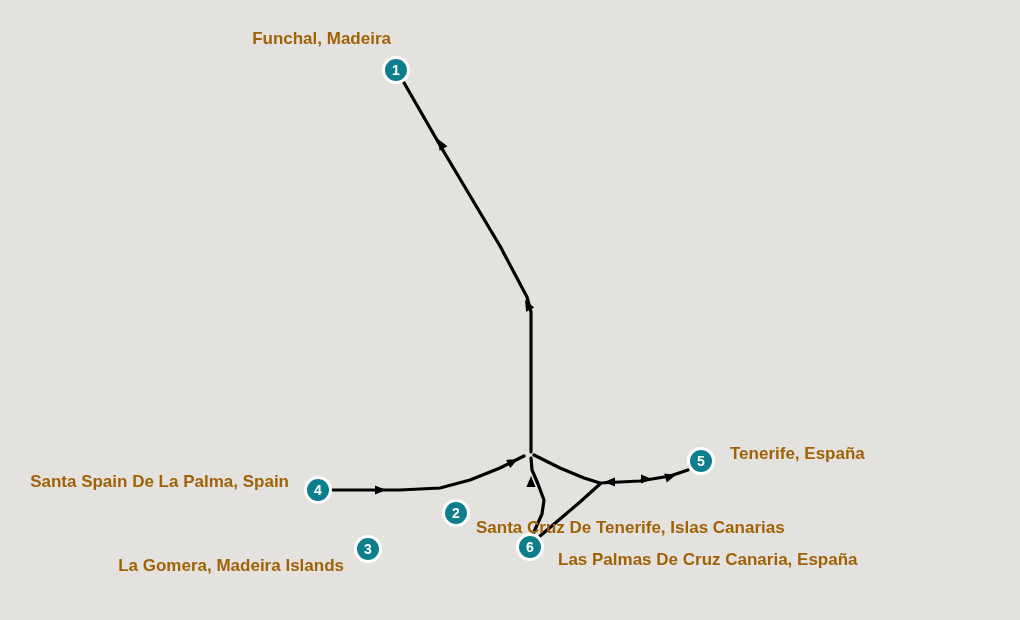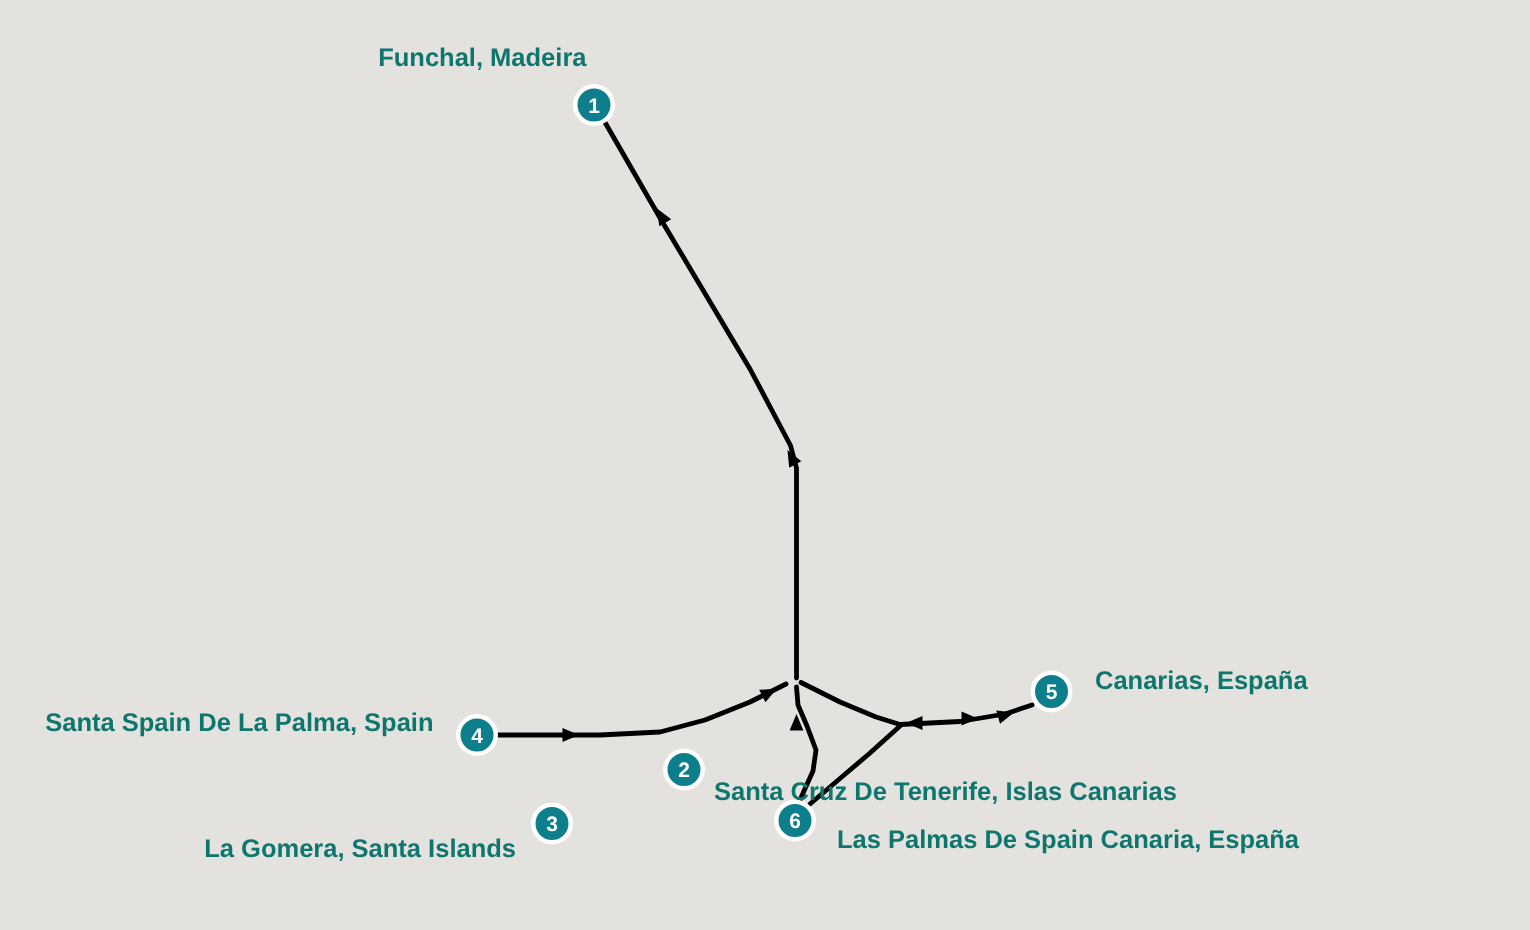--- a/index.html
+++ b/index.html
@@ -41,21 +41,21 @@
     line-height: 22px;
     text-align: center;
     font-family: "Liberation Sans", sans-serif;
     z-index: 5;
   }
   .place-label {
     position: absolute;
     font-family: "Liberation Sans", sans-serif;
     font-size: 17px;
     font-weight: bold;
-    color: #0f766e;
+    color: #a16207;
     white-space: nowrap;
     z-index: 6;
   }
   .place-label.anchor-end {
     transform: translateX(-100%);
   }
 </style>
 </head>
 <body>
 
@@ -84,20 +84,20 @@
   <div id="markers-group">
       <div class="marker" style="left: 396px; top: 70px;">1</div>
       <div class="marker" style="left: 456px; top: 513px;">2</div>
       <div class="marker" style="left: 368px; top: 549px;">3</div>
       <div class="marker" style="left: 318px; top: 490px;">4</div>
       <div class="marker" style="left: 701px; top: 461px;">5</div>
       <div class="marker" style="left: 530px; top: 547px;">6</div>
     </div>
   <div id="labels-group">
       <div class="place-label anchor-end" style="left: 391px; top: 29px;">Funchal, Madeira</div>
-      <div class="place-label anchor-end" style="left: 344px; top: 556px;">La Gomera, Santa Islands</div>
+      <div class="place-label anchor-end" style="left: 344px; top: 556px;">La Gomera, Madeira Islands</div>
       <div class="place-label anchor-end" style="left: 289px; top: 472px;">Santa Spain De La Palma, Spain</div>
-      <div class="place-label" style="left: 730px; top: 444px;">Canarias, España</div>
+      <div class="place-label" style="left: 730px; top: 444px;">Tenerife, España</div>
       <div class="place-label" style="left: 476px; top: 518px;">Santa Cruz De Tenerife, Islas Canarias</div>
-      <div class="place-label" style="left: 558px; top: 550px;">Las Palmas De Spain Canaria, España</div>
+      <div class="place-label" style="left: 558px; top: 550px;">Las Palmas De Cruz Canaria, España</div>
     </div>
 
 </div>
 
 </body></html>

